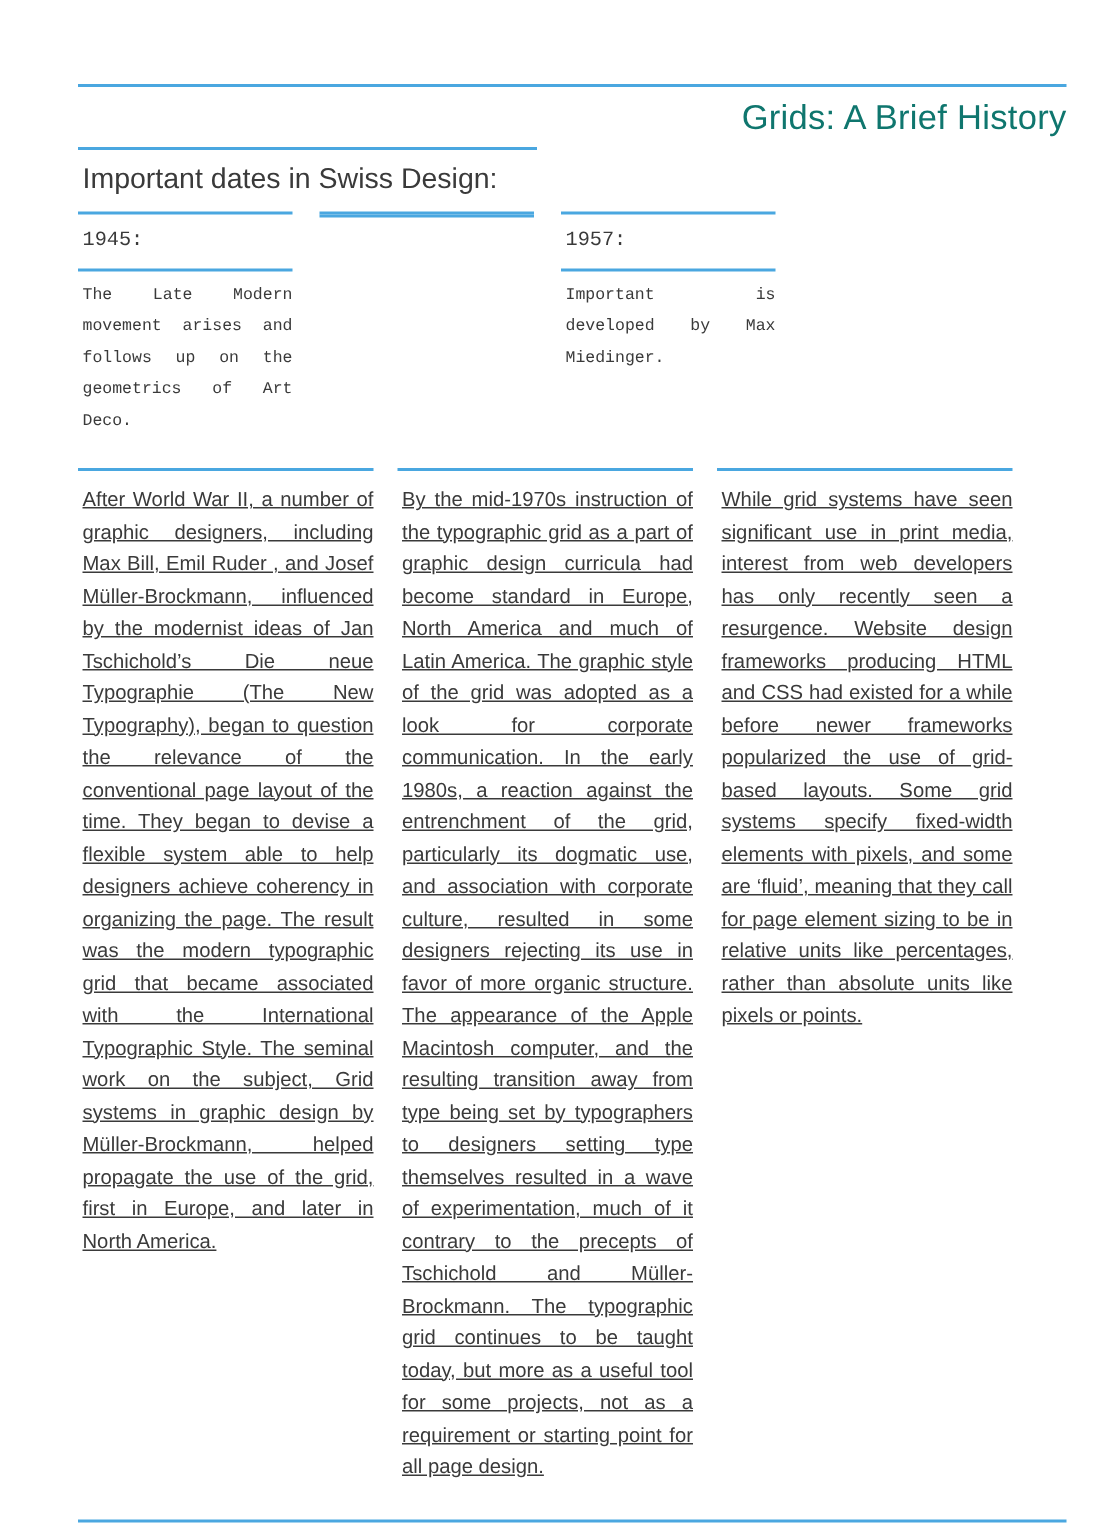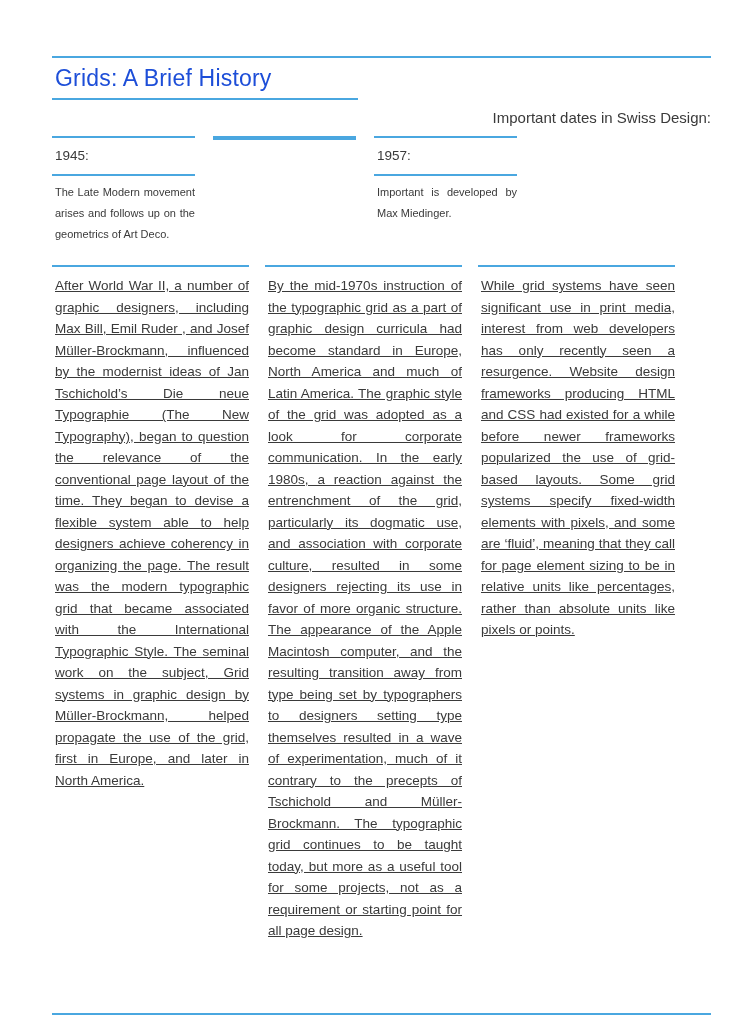--- a/index.html
+++ b/index.html
@@ -23,33 +23,34 @@
     padding: 56px 23px 0 52px;
   }
   .hrule {
     height: 2px;
     background: var(--accent);
   }
   .rule-title { width: 306px; }
   .page-title {
     font-size: 23px;
     font-weight: 400;
-    color: #1d4ed8;
+    color: #0f766e;
     letter-spacing: 0.2px;
     padding: 7px 0 6px 3px;
+    text-align: right;
   }
   .subtitle {
-    font-size: 15px;
+    font-size: 19px;
     padding: 9px 0 10px 3px;
-    text-align: right;
   }
   .dates-grid {
     display: grid;
     grid-template-columns: 143px 143px 143px 176px;
     column-gap: 18px;
+    font-family: Liberation Mono, monospace;
   }
   .date-year {
     font-size: 13.5px;
     padding: 10px 0 11px 3px;
   }
   .date-text {
     font-size: 11px;
     line-height: 21px;
     text-align: justify;
     hyphens: auto;

